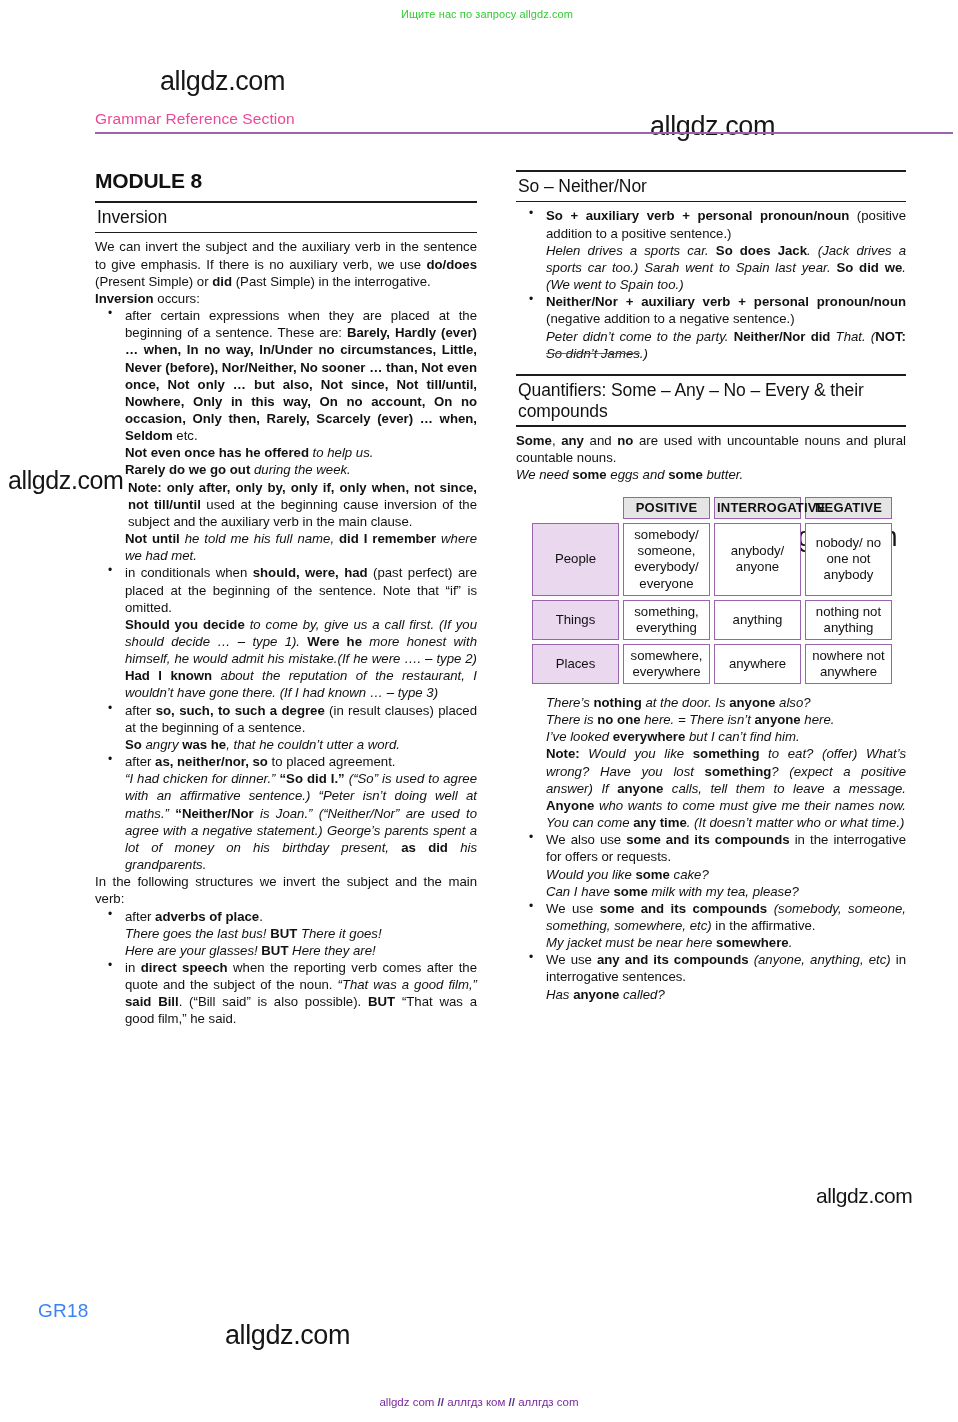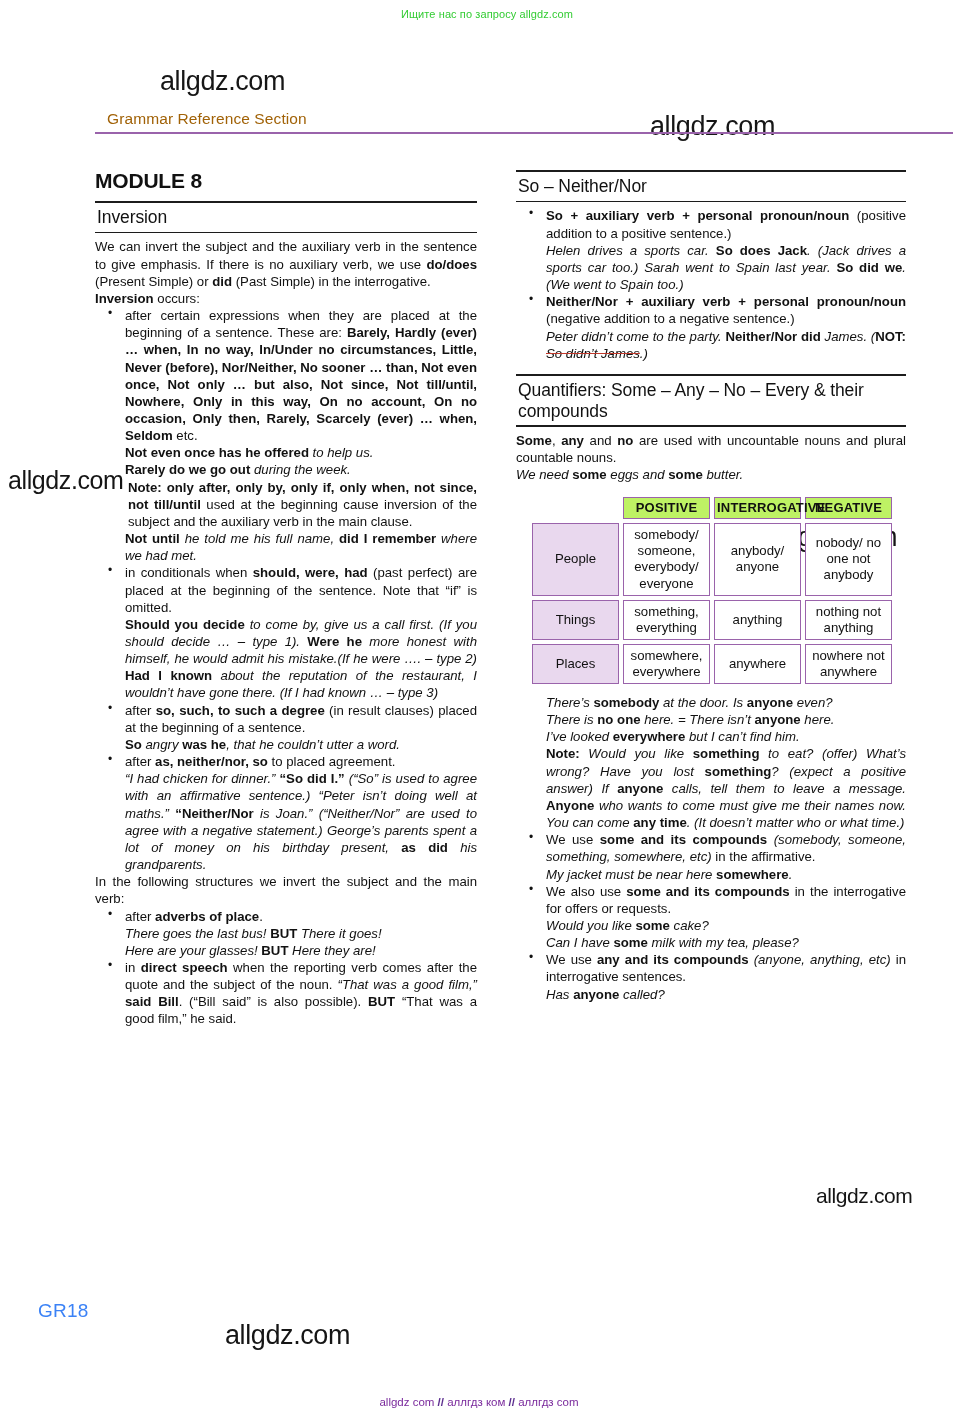--- a/index.html
+++ b/index.html
@@ -21,21 +21,21 @@
     letter-spacing:.1px;
   }
 
   
   .hdr-wm {
     position:absolute; left:160px; top:66px;
     font-size:27px; color:#161616; letter-spacing:-.4px;
   }
   .hdr-title {
     position:absolute; left:95px; top:110px;
-    font-size:15.5px; color:#a16207; letter-spacing:.1px;margin-left:12px;
+    font-size:15.5px; color:#ec4899; letter-spacing:.1px;
   }
   .hdr-rule {
     position:absolute; left:95px; top:132px; width:858px; height:2px;
     background:#9a63ab;
   }
   .hdr-wm2 {
     position:absolute; left:650px; top:111px;
     font-size:27px; color:#161616; letter-spacing:-.4px;
   }
 
@@ -86,21 +86,21 @@
     margin:10px 0 0 12px; width:368px;
     table-layout:fixed;
   }
   table.qt td, table.qt th {
     border:1.6px solid #9a63ab;
     text-align:center; vertical-align:middle;
     font-size:13.2px; line-height:1.22;
     padding:3px 2px;
   }
   table.qt th {
-    background:#bef264; font-weight:bold; font-size:13px;
+    background:#e5e5e5; font-weight:bold; font-size:13px;
     letter-spacing:.2px; padding:2px 2px;
   }
   table.qt th.blank { border:none; background:transparent; }
   table.qt td.rowhead {
     background:#e9d8ee; font-weight:normal; width:58px;
   }
   table.qt td.cell { background:#ffffff; }
 
   
   .wm { position:absolute; color:#151515; letter-spacing:-.4px;
@@ -202,21 +202,21 @@
   <div class="rule-thin"></div>
 
   <div class="body" style="padding-top:5px;">
     <ul class="bul">
       <li>
         <b>So + auxiliary verb + personal pronoun/noun</b><span> (positive addition to a positive sentence.)</span>
         <div class="just"><i>Helen drives a sports car. </i><span class="bi">So does Jack</span><i>. (Jack drives a sports car too.) Sarah went to Spain last year. </i><span class="bi">So did we</span><i>. (We went to Spain too.)</i></div>
       </li>
       <li>
         <b>Neither/Nor + auxiliary verb + personal pronoun/noun</b><span> (negative addition to a negative sentence.)</span>
-        <div class="just"><i>Peter didn’t come to the party. </i><span class="bi">Neither/Nor did</span><i> James. (</i><b>NOT:</b><span class="strike"> So didn’t James</span><i>.)</i></div>
+        <div class="just"><i>Peter didn’t come to the party. </i><span class="bi">Neither/Nor did</span><i> That. (</i><b>NOT:</b><span class="strike"> So didn’t James</span><i>.)</i></div>
       </li>
     </ul>
   </div>
 
   <div class="rule-thick" style="margin-top:12px;"></div>
   <div class="sec-head">Quantifiers: Some – Any – No – Every &amp; their compounds</div>
   <div class="rule-thin"></div>
 
   <div class="body" style="padding-top:5px;">
     <p class="just"><b>Some</b><span>, </span><b>any</b><span> and </span><b>no</b><span> are used with uncountable nouns and plural countable nouns.</span></p>
@@ -247,35 +247,35 @@
       <td class="rowhead">Places</td>
       <td class="cell">somewhere, everywhere</td>
       <td class="cell">anywhere</td>
       <td class="cell">nowhere not anywhere</td>
     </tr>
   </tbody>
     </table>
 
   <div class="body" style="padding-top:6px;">
     <div style="padding-left:30px;">
-      <div class="nj"><i>There’s </i><span class="bi">somebody</span><i> at the door. Is </i><span class="bi">anyone</span><i> even?</i></div>
+      <div class="nj"><i>There’s </i><span class="bi">nothing</span><i> at the door. Is </i><span class="bi">anyone</span><i> also?</i></div>
       <div class="nj"><i>There is </i><span class="bi">no one</span><i> here. = There isn’t </i><span class="bi">anyone</span><i> here.</i></div>
       <div class="nj"><i>I’ve looked </i><span class="bi">everywhere</span><i> but I can’t find him.</i></div>
       <div class="just"><b>Note:</b><i> Would you like </i><span class="bi">something</span><i> to eat? (offer) What’s wrong? Have you lost </i><span class="bi">something</span><i>? (expect a positive answer) If </i><span class="bi">anyone</span><i> calls, tell them to leave a message. </i><span class="bi">Anyone</span><i> who wants to come must give me their names now. You can come </i><span class="bi">any time</span><i>. (It doesn’t matter who or what time.)</i></div>
     </div>
 
     <ul class="bul">
       <li>
-        <span>We use </span><b>some and its compounds</b><i> (somebody, someone, something, somewhere, etc)</i><span> in the affirmative.</span>
-        <div class="nj"><i>My jacket must be near here </i><span class="bi">somewhere</span><i>.</i></div>
-      </li>
-      <li>
         <span>We also use </span><b>some and its compounds</b><span> in the interrogative for offers or requests.</span>
         <div class="nj"><i>Would you like </i><span class="bi">some</span><i> cake?</i></div>
         <div class="nj"><i>Can I have </i><span class="bi">some</span><i> milk with my tea, please?</i></div>
+      </li>
+      <li>
+        <span>We use </span><b>some and its compounds</b><i> (somebody, someone, something, somewhere, etc)</i><span> in the affirmative.</span>
+        <div class="nj"><i>My jacket must be near here </i><span class="bi">somewhere</span><i>.</i></div>
       </li>
       <li>
         <span>We use </span><b>any and its compounds</b><i> (anyone, anything, etc)</i><span> in interrogative sentences.</span>
         <div class="nj"><i>Has </i><span class="bi">anyone</span><i> called?</i></div>
       </li>
     </ul>
   </div>
 </div>
 
 <div class="footer">

